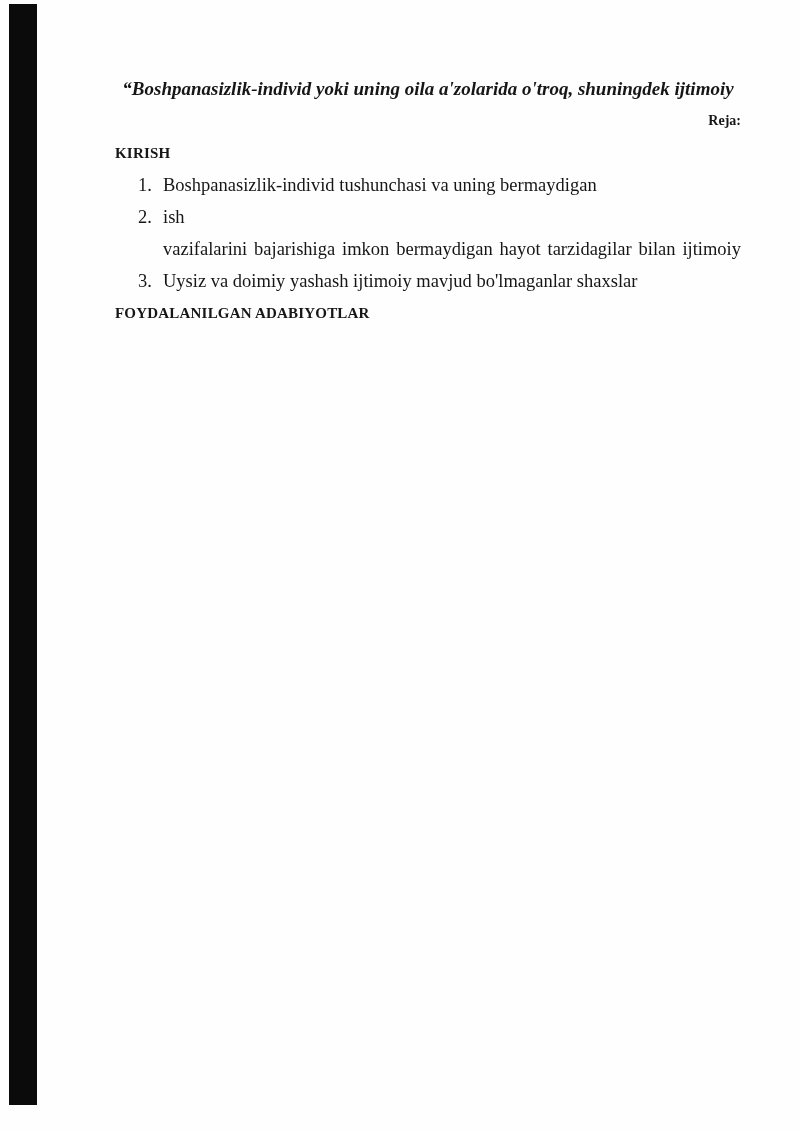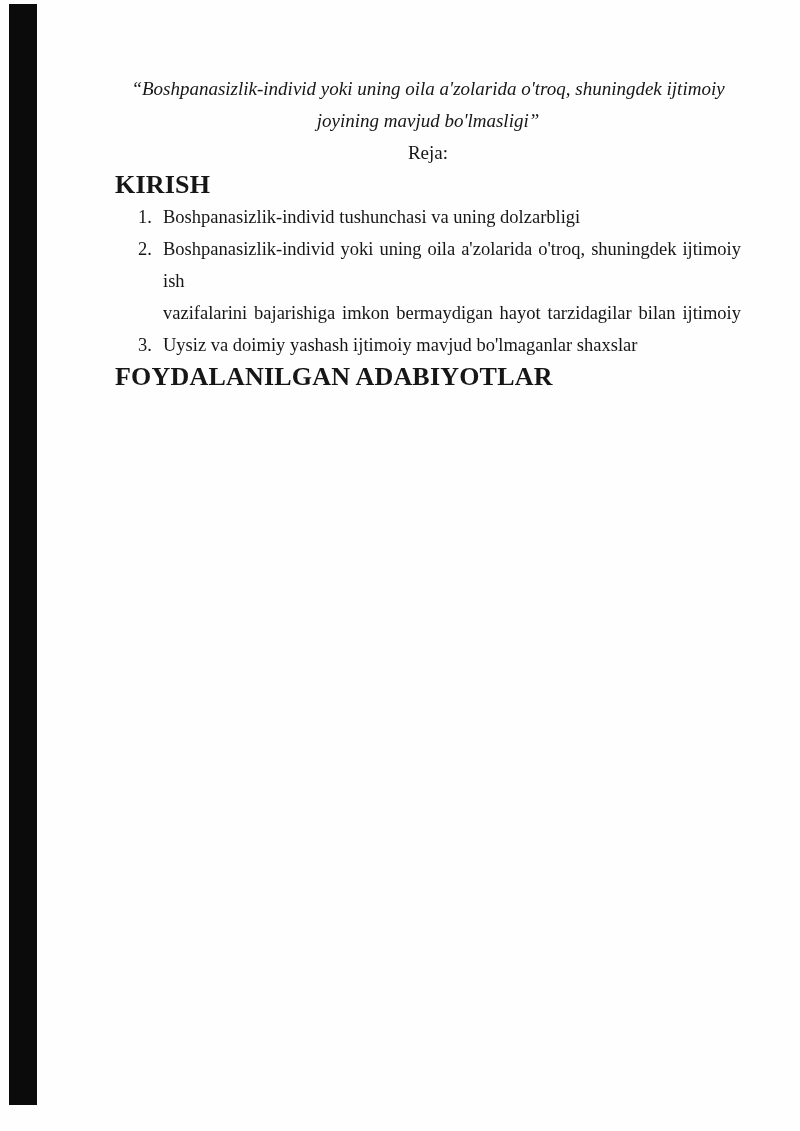--- a/index.html
+++ b/index.html
@@ -26,33 +26,33 @@
   .content {
     position: absolute;
     left: 115px;
     top: 73px;
     width: 626px;
     font-size: 18.5px;
     line-height: 32px;
   }
   .title-line {
     text-align: center;
-    font-weight: normal;
+    font-weight: bold;
     font-style: italic;
     font-size: 19px;
     white-space: nowrap;
   }
   .plan-heading {
-    text-align: center;
-    font-weight: normal;
-    font-size: 19px;
+    text-align: right;
+    font-weight: bold;
+    font-size: 14px;
   }
   .section-heading {
     font-weight: bold;
-    font-size: 26px;
+    font-size: 15px;
     white-space: nowrap;
     letter-spacing: 0.2px;
   }
   .li {
     display: flex;
   }
   .li-num {
     flex: 0 0 auto;
     padding-left: 23px;
     width: 25px;
@@ -71,38 +71,36 @@
   }
 </style>
 </head>
 <body style="background: rgb(254, 254, 254); color: rgb(22, 22, 22);">
 
 <div class="page-edge-strip" style="background: rgb(11, 11, 11);"></div>
 
 <div class="content">
   <div class="title">
     <div class="title-line">“Boshpanasizlik-individ yoki uning oila a'zolarida o'troq, shuningdek ijtimoiy</div>
-    <div class="title-line">joyining mavjud bo'lmasligi”</div>
   </div>
 
   <div class="plan-heading">Reja:</div>
 
   <div class="section-heading">KIRISH</div>
 
   <div id="plan-list">
       <div class="li">
         <span class="li-num">1.</span>
         <div class="li-lines">
-          <div class="body-line">Boshpanasizlik-individ tushunchasi va uning dolzarbligi</div>
+          <div class="body-line">Boshpanasizlik-individ tushunchasi va uning bermaydigan</div>
         </div>
       </div>
       <div class="li">
         <span class="li-num">2.</span>
         <div class="li-lines">
-          <div class="body-line just">Boshpanasizlik-individ yoki uning oila a'zolarida o'troq, shuningdek ijtimoiy</div>
           <div class="body-line">ish</div>
           <div class="body-line just">vazifalarini bajarishiga imkon bermaydigan hayot tarzidagilar bilan ijtimoiy</div>
         </div>
       </div>
       <div class="li">
         <span class="li-num">3.</span>
         <div class="li-lines">
           <div class="body-line">Uysiz va doimiy yashash ijtimoiy mavjud bo'lmaganlar shaxslar</div>
         </div>
       </div>

